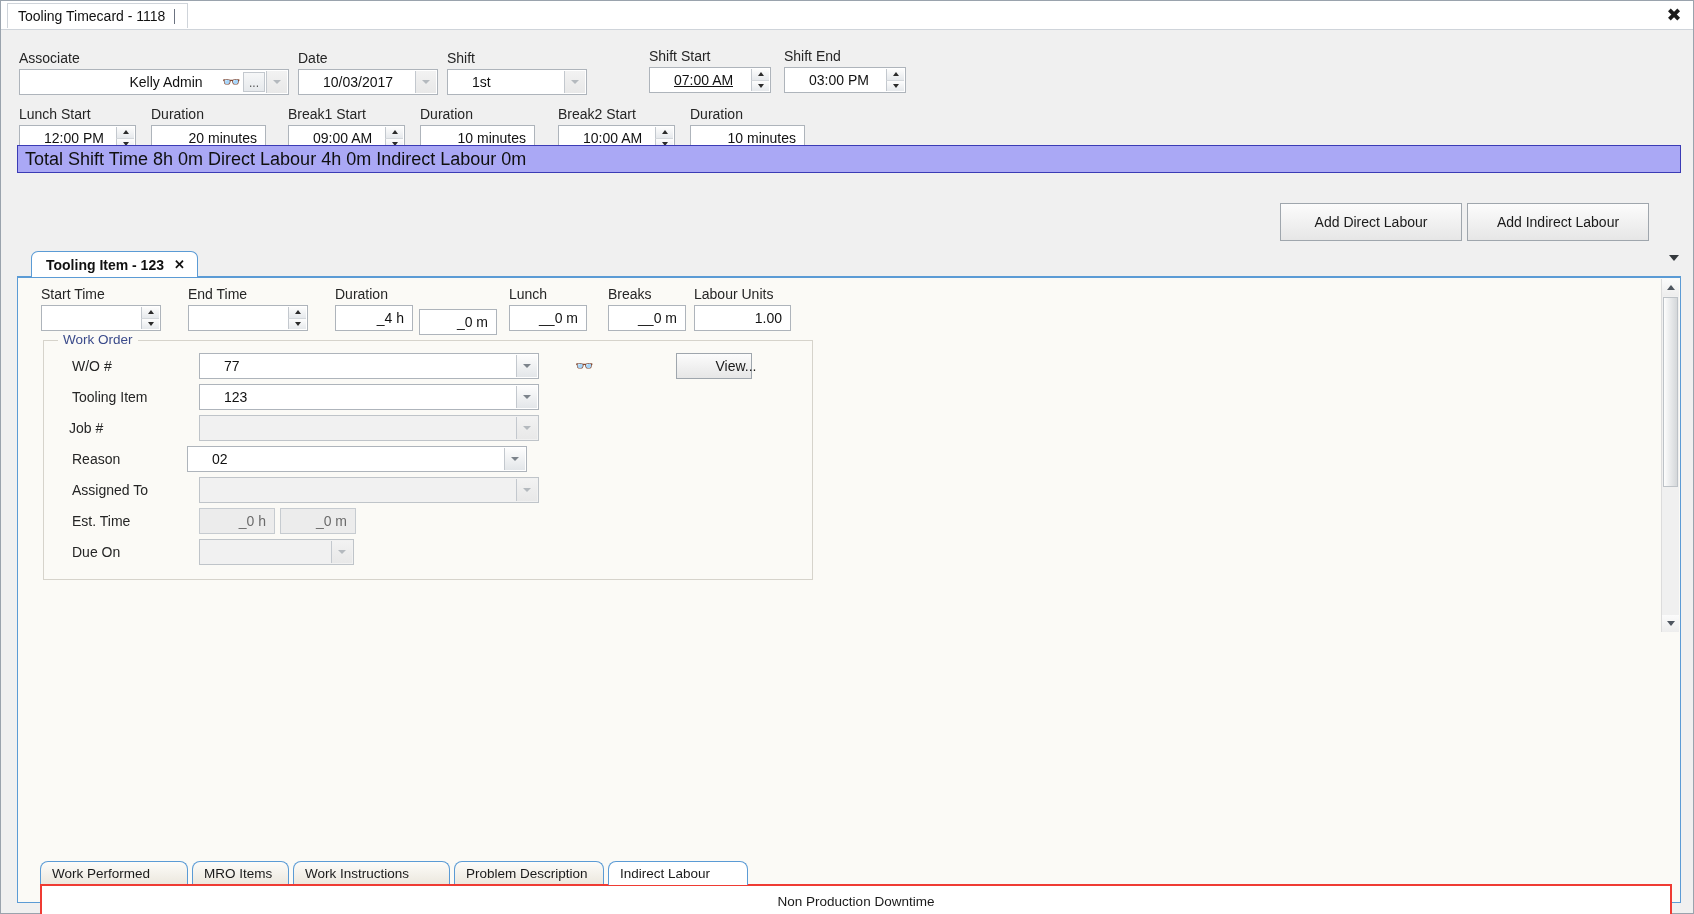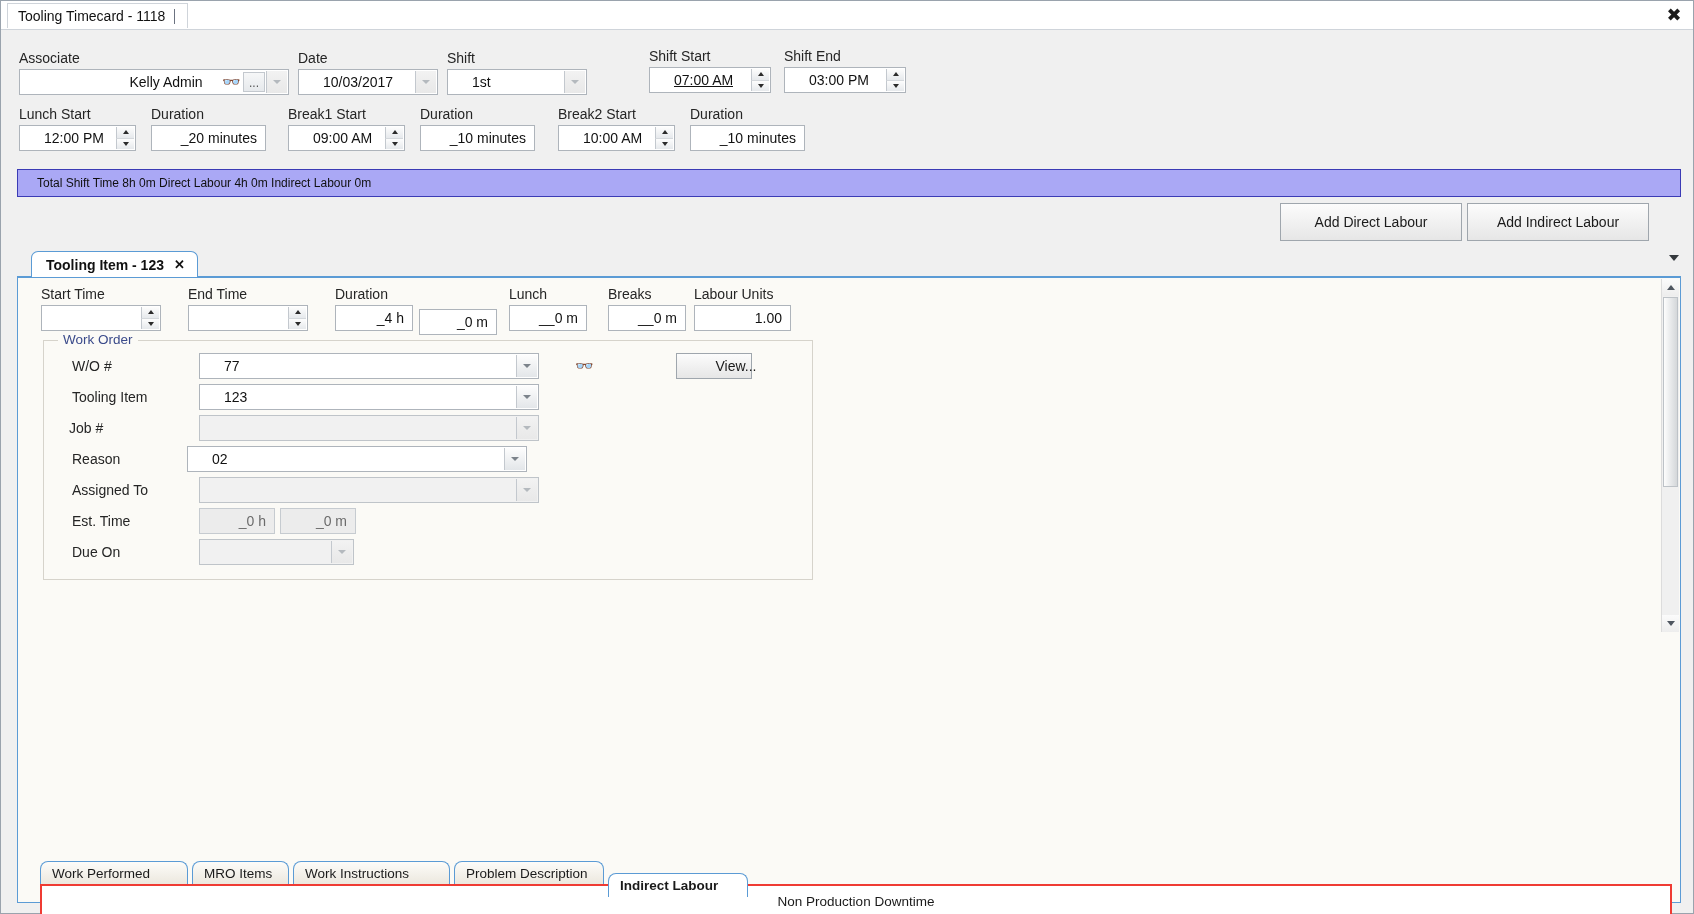--- a/index.html
+++ b/index.html
@@ -94,25 +94,25 @@
   }
   .ellbtn{
     position:absolute;right:23px;top:2px;bottom:2px;width:22px;
     background:linear-gradient(#f6f7f8,#e6e9ec);
     border:1px solid #c3c8ce;
     font-size:12px;color:#555;text-align:center;line-height:20px;
     box-sizing:border-box;
   }
   
   .summary{
-    position:absolute;left:16px;top:168px;right:12px;height:28px;
+    position:absolute;left:16px;top:144px;right:12px;height:28px;
     background:#aaa8f5;border:1px solid #3b3bb5;
     box-sizing:border-box;
-    font-size:12px;color:#101010;
-    display:flex;align-items:center;padding-left:19px;
+    font-size:18px;color:#101010;
+    display:flex;align-items:center;padding-left:7px;
   }
   
   .btn{
     position:absolute;
     background:linear-gradient(#fcfcfc,#e6e6e6);
     border:1px solid #9fa6ad;
     font-size:14px;color:#1a1a1a;
     display:flex;align-items:center;justify-content:center;
     box-sizing:border-box;cursor:pointer;
   }
@@ -184,21 +184,21 @@
     background:linear-gradient(#fdfcf9,#ebe7dd);
     border:1px solid #5b9bd5;border-bottom:none;
     border-radius:8px 8px 0 0;
     padding:0 11px;
     display:flex;align-items:center;
     font-size:13.5px;color:#1a1a1a;
     box-sizing:border-box;white-space:nowrap;
     transform:skewX(0deg);
   }
   .btab.active{
-    background:#fff;font-weight:bold;border-color:#5b9bd5;z-index:3;margin-top:12px;
+    background:#fff;font-weight:normal;border-color:#5b9bd5;z-index:3;
   }
   
   .redbox{
     position:absolute;left:22px;top:606px;right:8px;height:191px;
     border:2px solid #ef3b33;background:#fff;box-sizing:border-box;
   }
   .npd-title{
     position:absolute;left:0;right:0;top:8px;text-align:center;
     font-size:13.5px;color:#1a1a1a;
   }

